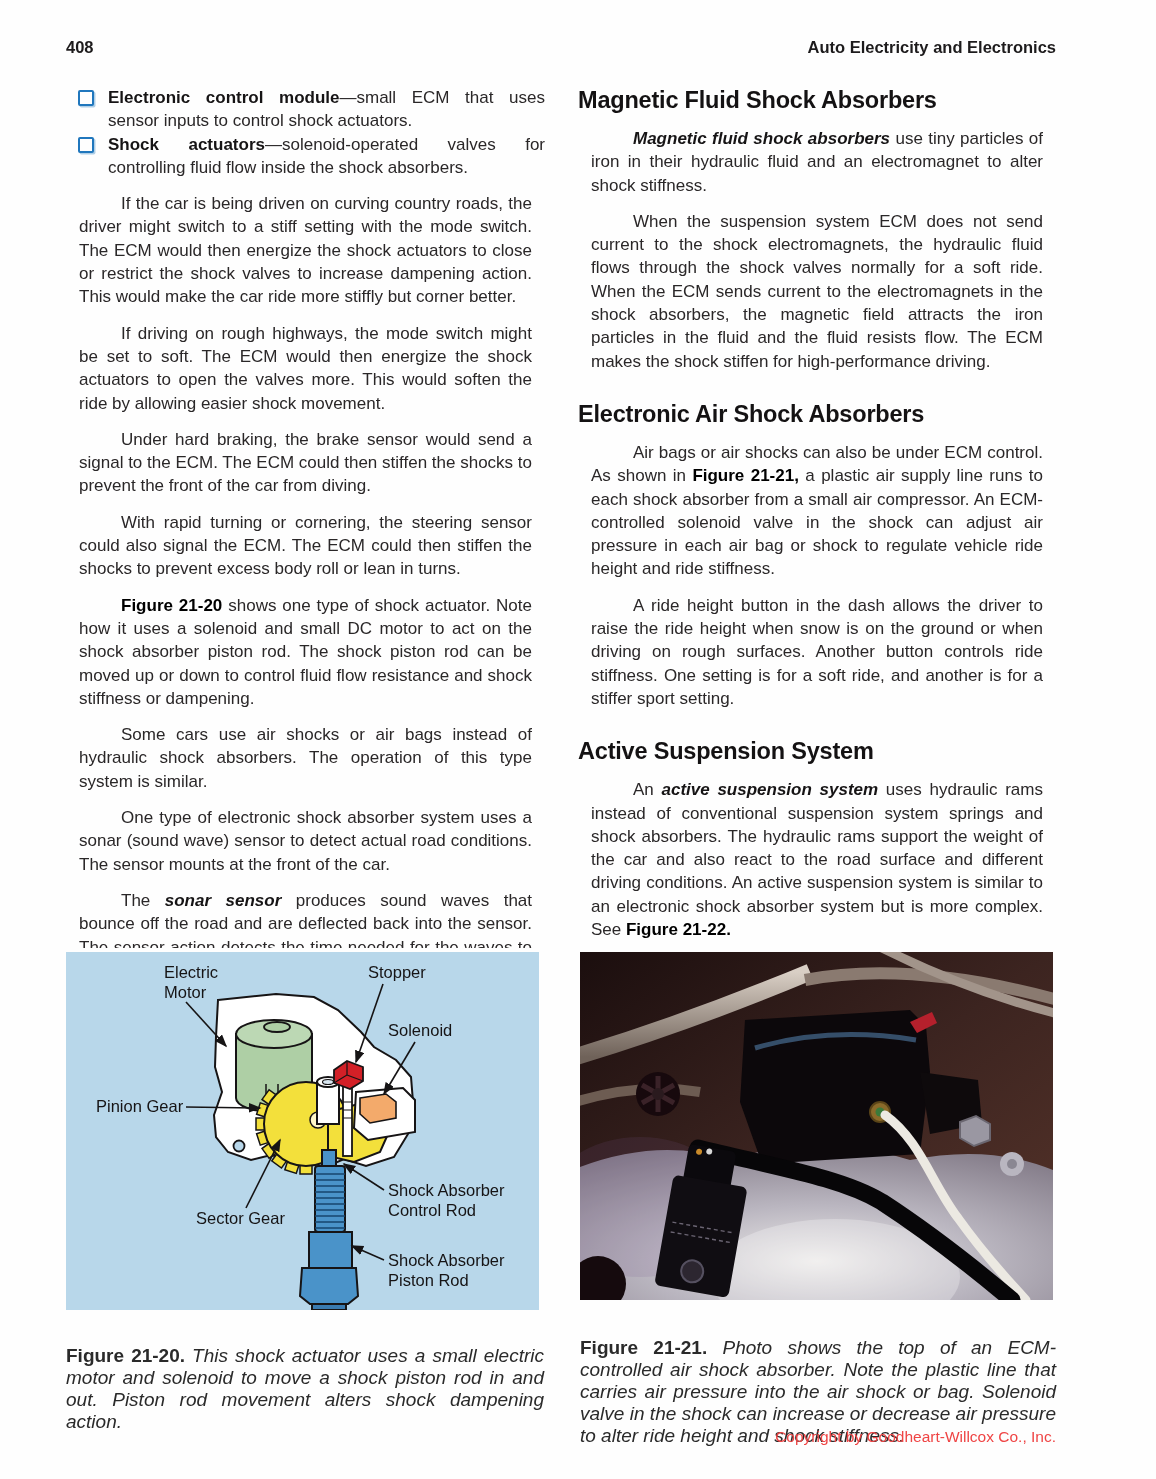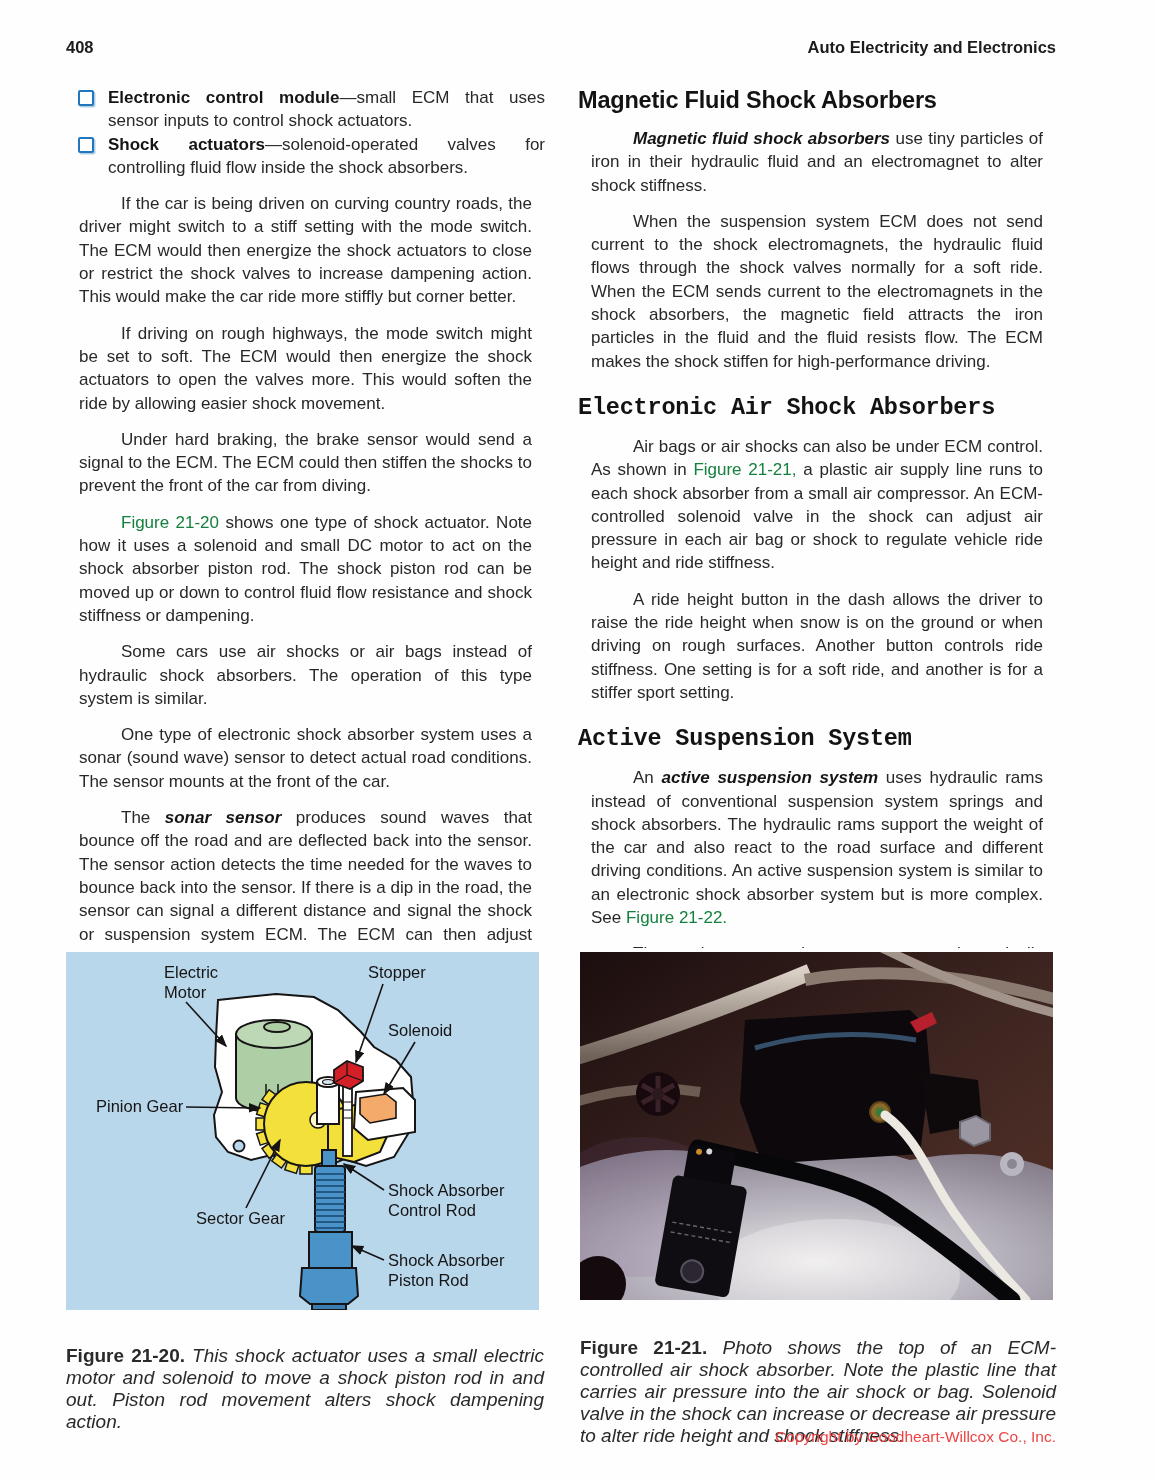--- a/index.html
+++ b/index.html
@@ -11,24 +11,24 @@
         grid-template-columns:479px 478px;column-gap:33px;overflow:hidden;}
   .col{font-size:17px;line-height:23.3px;text-align:justify;}
   .col p{margin:13px;}
   .ind{text-indent:42px;}
   .bullet-item{position:relative;padding-left:42px;margin:0;}
   .sq{position:absolute;left:12px;top:4px;width:12px;height:12px;
       border:2.5px solid #2077bd;border-radius:2px;background:#fefefe;
       box-shadow:1.5px 1.5px 0 rgba(32,119,189,.35);}
   .bterm{font-weight:bold;color:#161415;}
   .bi{font-weight:bold;font-style:italic;color:#161415;}
-  .bold{font-weight:normal;color:#15803d;}
+  .bold{font-weight:bold;color:#000000;}
   .h{font-weight:bold;font-size:23.5px;line-height:28px;color:#141213;text-align:left;
      letter-spacing:-.2px;margin:0 0 13px 0;}
-  .h.mt{margin-top:21px;font-family:Liberation Mono, monospace;}
+  .h.mt{margin-top:27px;}
   .fig{position:absolute;overflow:hidden;}
   .fig20{left:66px;top:952px;width:473px;height:358px;}
   .fig21{left:580px;top:952px;width:473px;height:348px;}
   .caption{position:absolute;font-size:19px;line-height:22px;text-align:justify;color:#2a2a2a;}
   .cap20{left:66px;top:1326px;width:478px;}
   .cap21{left:580px;top:1318px;width:476px;}
   .caption .lead{font-weight:bold;font-style:normal;}
   .caption .it{font-style:italic;}
   .pagefoot{position:absolute;top:1428px;right:100px;font-size:15.5px;color:#ef4444;}
   svg text{font-family:"Liberation Sans",sans-serif;font-size:16.5px;fill:#161415;}
@@ -49,20 +49,21 @@
         <span class="sq"></span>
         <span class="bterm">Electronic control module</span><span>—small ECM that uses sensor inputs to control shock actuators.</span>
       </div>
       <div class="bullet-item">
         <span class="sq"></span>
         <span class="bterm">Shock actuators</span><span>—solenoid-operated valves for controlling fluid flow inside the shock absorbers.</span>
       </div>
       <p class="ind"><span>If the car is being driven on curving country roads, the driver might switch to a stiff setting with the mode switch. The ECM would then energize the shock actuators to close or restrict the shock valves to increase dampening action. This would make the car ride more stiffly but corner better.</span></p>
       <p class="ind"><span>If driving on rough highways, the mode switch might be set to soft. The ECM would then energize the shock actuators to open the valves more. This would soften the ride by allowing easier shock movement.</span></p>
       <p class="ind"><span>Under hard braking, the brake sensor would send a signal to the ECM. The ECM could then stiffen the shocks to prevent the front of the car from diving.</span></p>
+      <p class="ind"><span>With rapid turning or cornering, the steering sensor could also signal the ECM. The ECM could then stiffen the shocks to prevent excess body roll or lean in turns.</span></p>
       <p class="ind"><span class="bold">Figure 21-20</span><span> shows one type of shock actuator. Note how it uses a solenoid and small DC motor to act on the shock absorber piston rod. The shock piston rod can be moved up or down to control fluid flow resistance and shock stiffness or dampening.</span></p>
       <p class="ind"><span>Some cars use air shocks or air bags instead of hydraulic shock absorbers. The operation of this type system is similar.</span></p>
       <p class="ind"><span>One type of electronic shock absorber system uses a sonar (sound wave) sensor to detect actual road conditions. The sensor mounts at the front of the car.</span></p>
       <p class="ind"><span>The </span><span class="bi">sonar sensor</span><span> produces sound waves that bounce off the road and are deflected back into the sensor. The sensor action detects the time needed for the waves to bounce back into the sensor. If there is a dip in the road, the sensor can signal a different distance and signal the shock or suspension system ECM. The ECM can then adjust shock action for the road surface.</span></p>
     </div>
 
     <div class="col">
       <div class="h">Magnetic Fluid Shock Absorbers</div>
       <p class="ind"><span class="bi">Magnetic fluid shock absorbers</span><span> use tiny particles of iron in their hydraulic fluid and an electromagnet to alter shock stiffness.</span></p>
       <p class="ind"><span>When the suspension system ECM does not send current to the shock electromagnets, the hydraulic fluid flows through the shock valves normally for a soft ride. When the ECM sends current to the electromagnets in the shock absorbers, the magnetic field attracts the iron particles in the fluid and the fluid resists flow. The ECM makes the shock stiffen for high-performance driving.</span></p>

